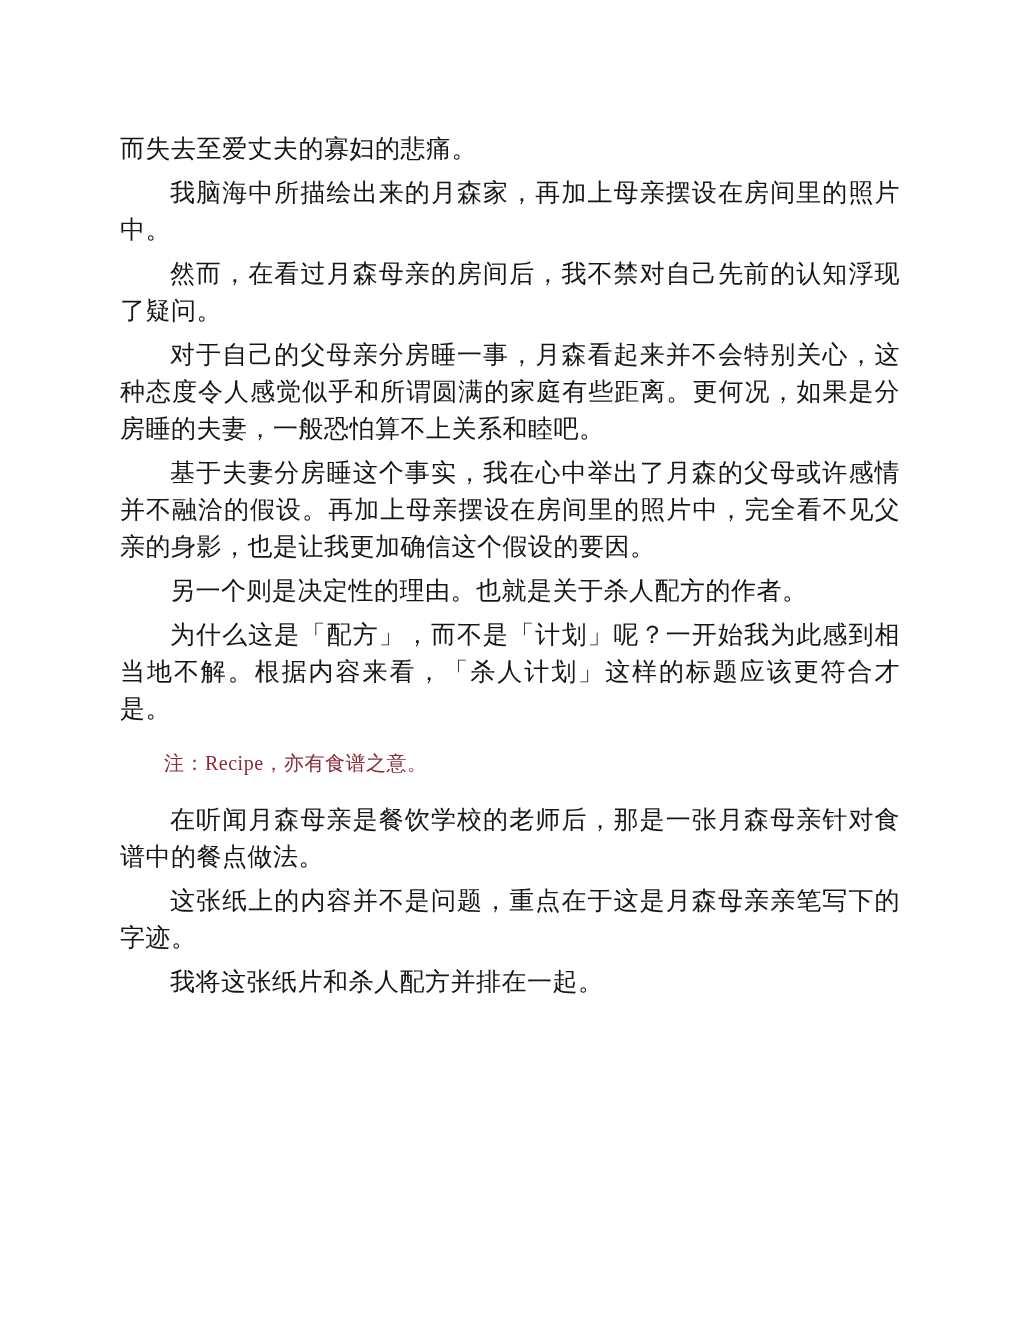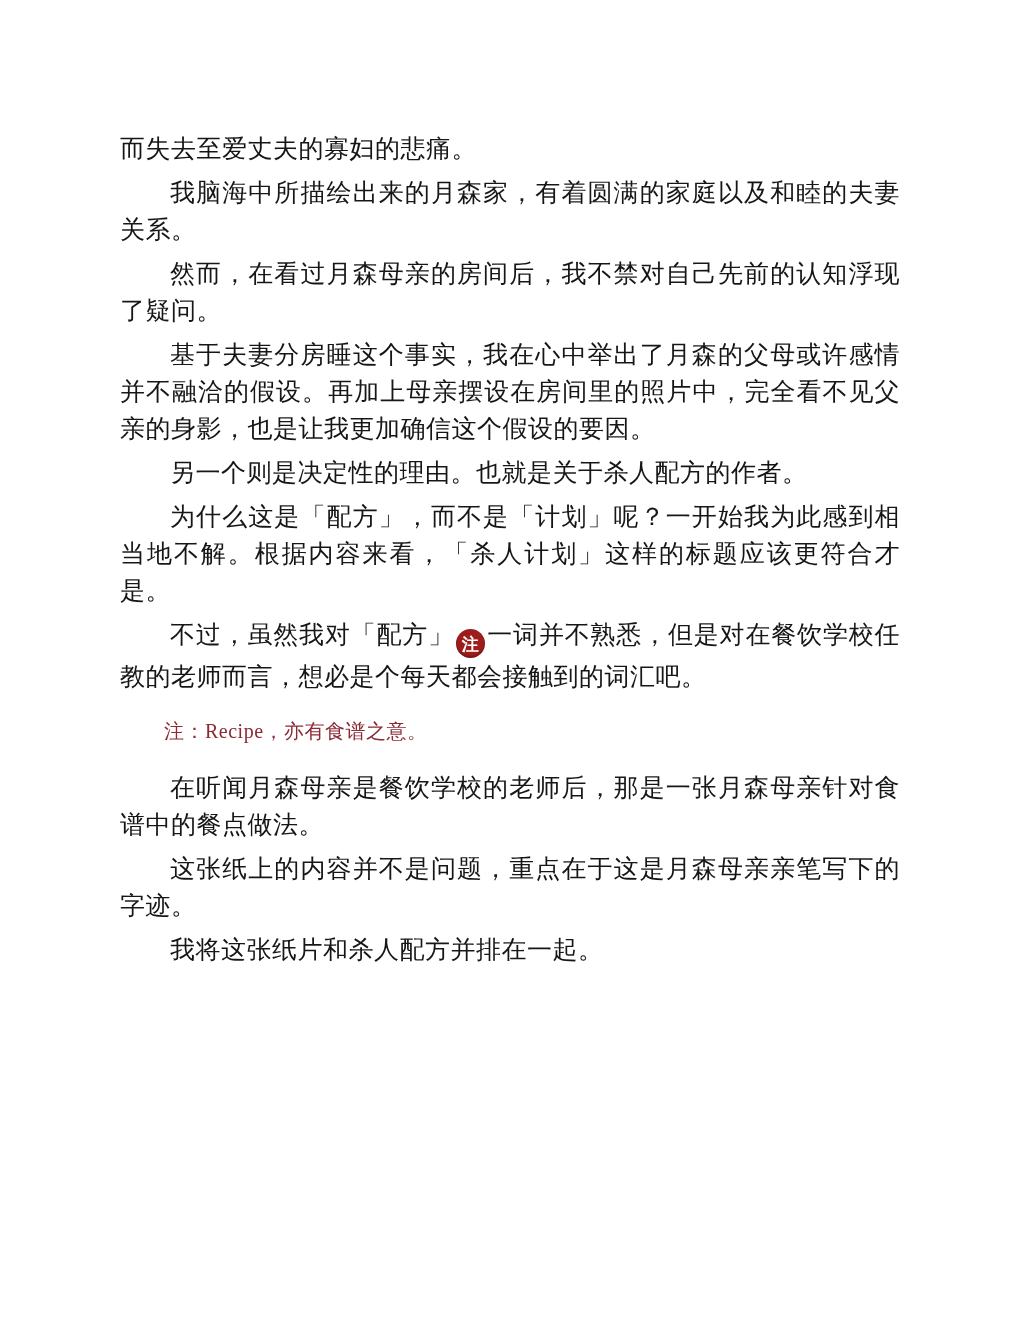--- a/index.html
+++ b/index.html
@@ -64,34 +64,32 @@
     letter-spacing: 0.5px;
   }
 </style>
 </head>
 <body>
 
 <div class="page">
 
   <p class="no-indent">而失去至爱丈夫的寡妇的悲痛。</p>
 
-  <p>我脑海中所描绘出来的月森家，有着圆满的家庭以及和睦的夫妻关系。</p>
+  <p>我脑海中所描绘出来的月森家，再加上母亲摆设在房间里的照片中。</p>
 
   <p>然而，在看过月森母亲的房间后，我不禁对自己先前的认知浮现了疑问。</p>
 
+  <p>对于自己的父母亲分房睡一事，月森看起来并不会特别关心，这种态度令人感觉似乎和所谓圆满的家庭有些距离。更何况，如果是分房睡的夫妻，一般恐怕算不上关系和睦吧。</p>
 
   <p>基于夫妻分房睡这个事实，我在心中举出了月森的父母或许感情并不融洽的假设。再加上母亲摆设在房间里的照片中，完全看不见父亲的身影，也是让我更加确信这个假设的要因。</p>
 
   <p>另一个则是决定性的理由。也就是关于杀人配方的作者。</p>
 
   <p>为什么这是「配方」，而不是「计划」呢？一开始我为此感到相当地不解。根据内容来看，「杀人计划」这样的标题应该更符合才是。</p>
 
-  <p><span>不过，虽然我对「配方」</span><span class="footnote-marker">
-        <span>注</span>
-      </span><span>一词并不熟悉，但是对在餐饮学校任教的老师而言，想必是个每天都会接触到的词汇吧。</span></p>
 
   <p class="footnote">注：Recipe，亦有食谱之意。</p>
 
   <p>在听闻月森母亲是餐饮学校的老师后，那是一张月森母亲针对食谱中的餐点做法。</p>
 
 
 
   <p>这张纸上的内容并不是问题，重点在于这是月森母亲亲笔写下的字迹。</p>
 
   <p>我将这张纸片和杀人配方并排在一起。</p>

